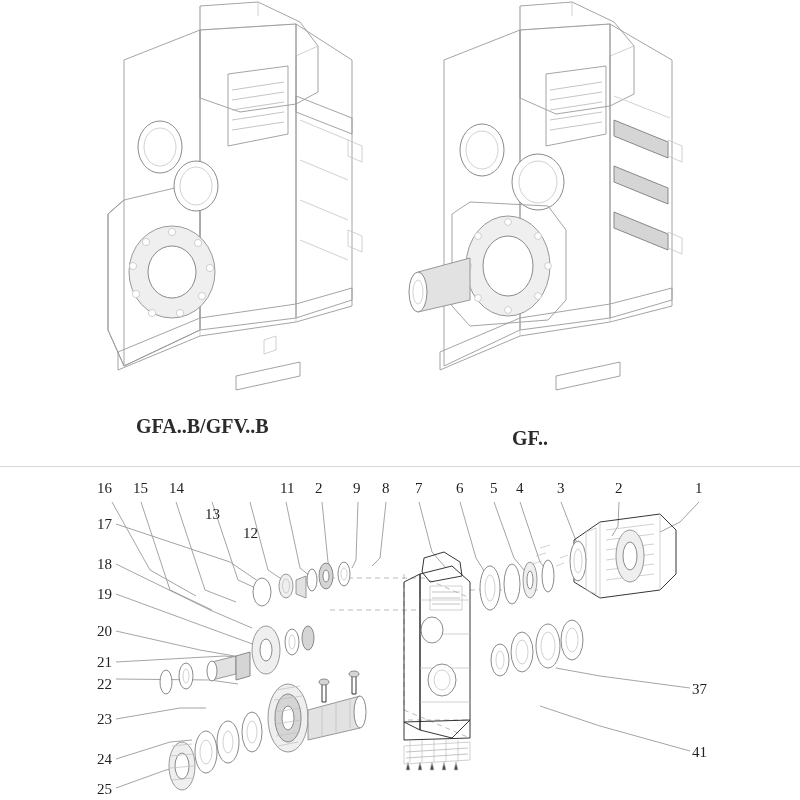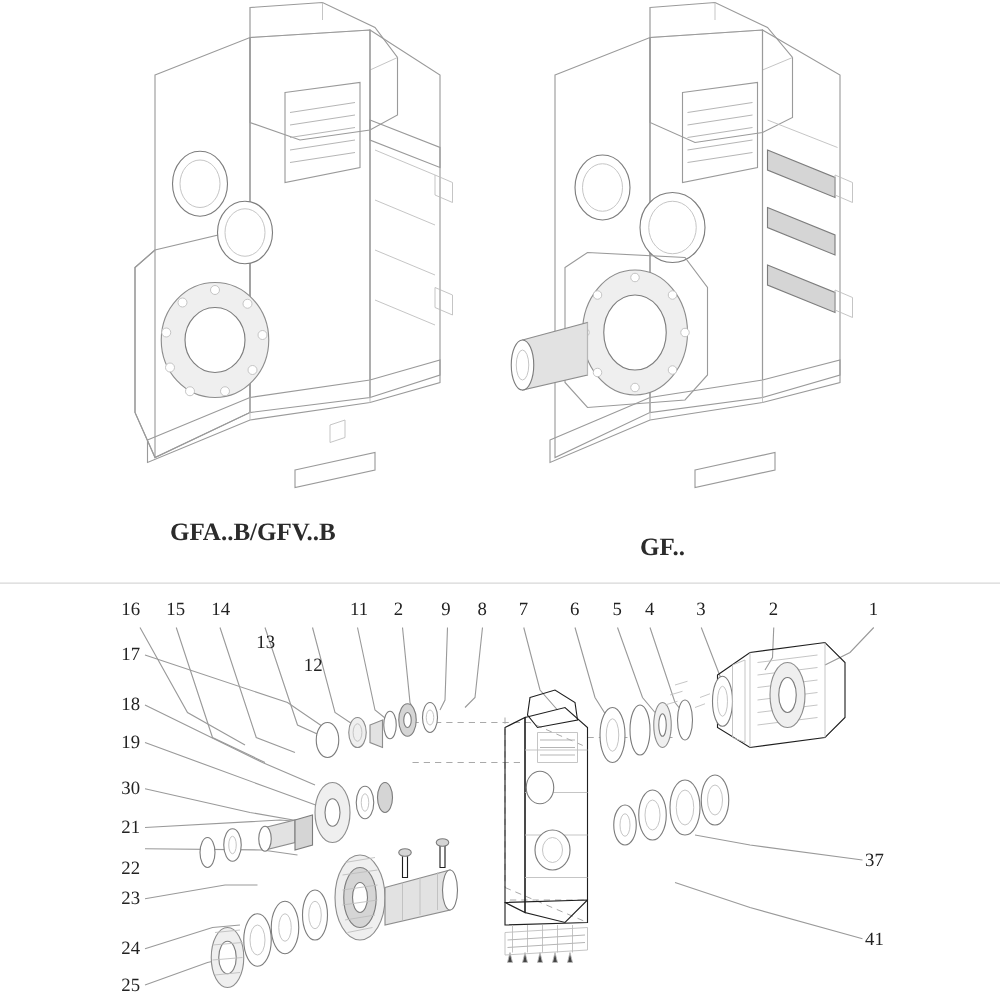--- a/index.html
+++ b/index.html
@@ -341,23 +341,23 @@
     <div class="num" style="left:456px;top:11px;">6</div>
     <div class="num" style="left:490px;top:11px;">5</div>
     <div class="num" style="left:516px;top:11px;">4</div>
     <div class="num" style="left:557px;top:11px;">3</div>
     <div class="num" style="left:615px;top:11px;">2</div>
     <div class="num" style="left:695px;top:11px;">1</div>
 
     <div class="num" style="left:97px;top:47px;">17</div>
     <div class="num" style="left:97px;top:87px;">18</div>
     <div class="num" style="left:97px;top:117px;">19</div>
-    <div class="num" style="left:97px;top:154px;">30</div>
+    <div class="num" style="left:97px;top:154px;">20</div>
     <div class="num" style="left:97px;top:185px;">21</div>
-    <div class="num" style="left:97px;top:218px;">22</div>
+    <div class="num" style="left:97px;top:207px;">22</div>
     <div class="num" style="left:97px;top:242px;">23</div>
     <div class="num" style="left:97px;top:282px;">24</div>
     <div class="num" style="left:97px;top:312px;">25</div>
 
     <div class="num" style="left:692px;top:212px;">37</div>
     <div class="num" style="left:692px;top:275px;">41</div>
   </div>
 
 </div>
 

